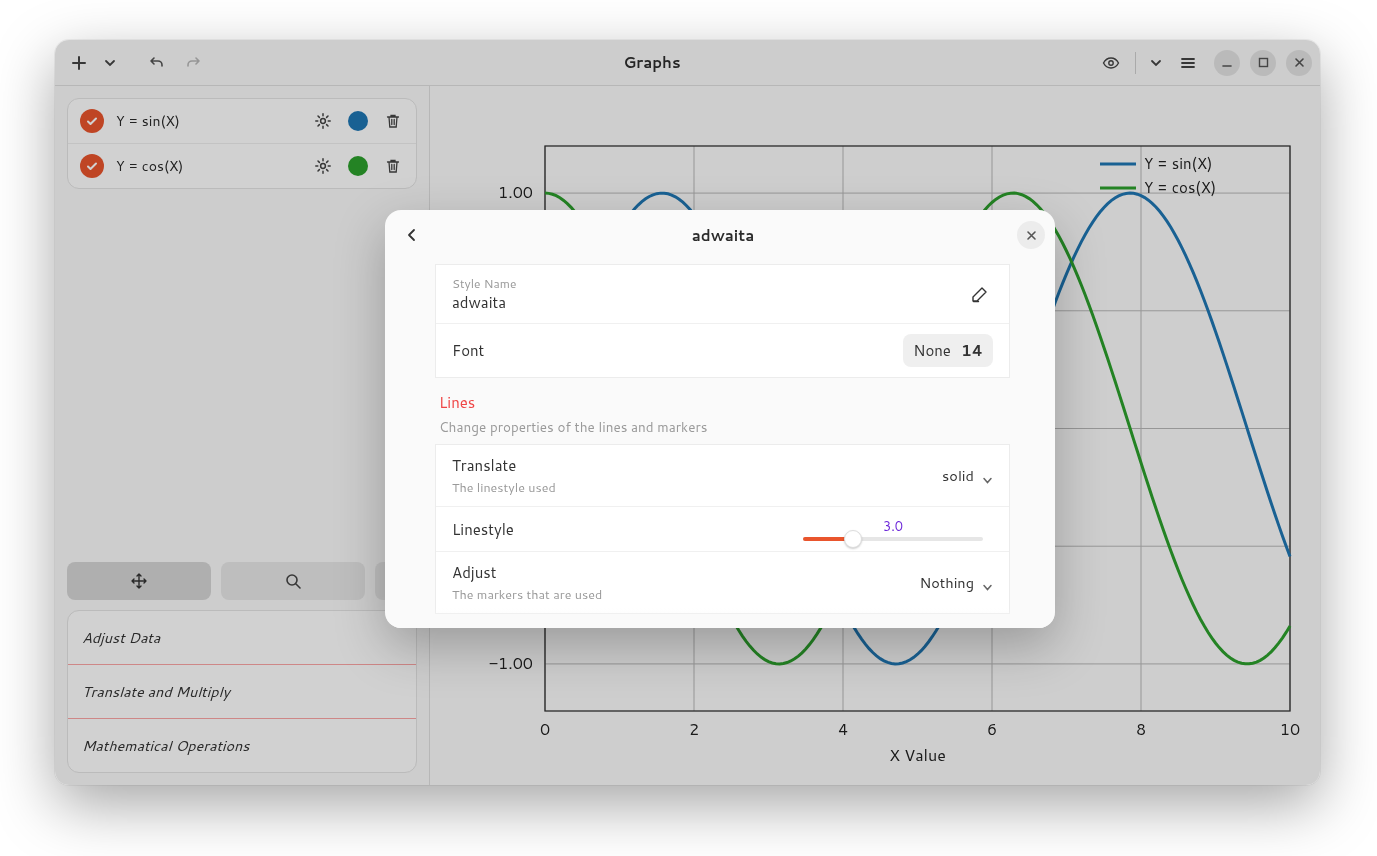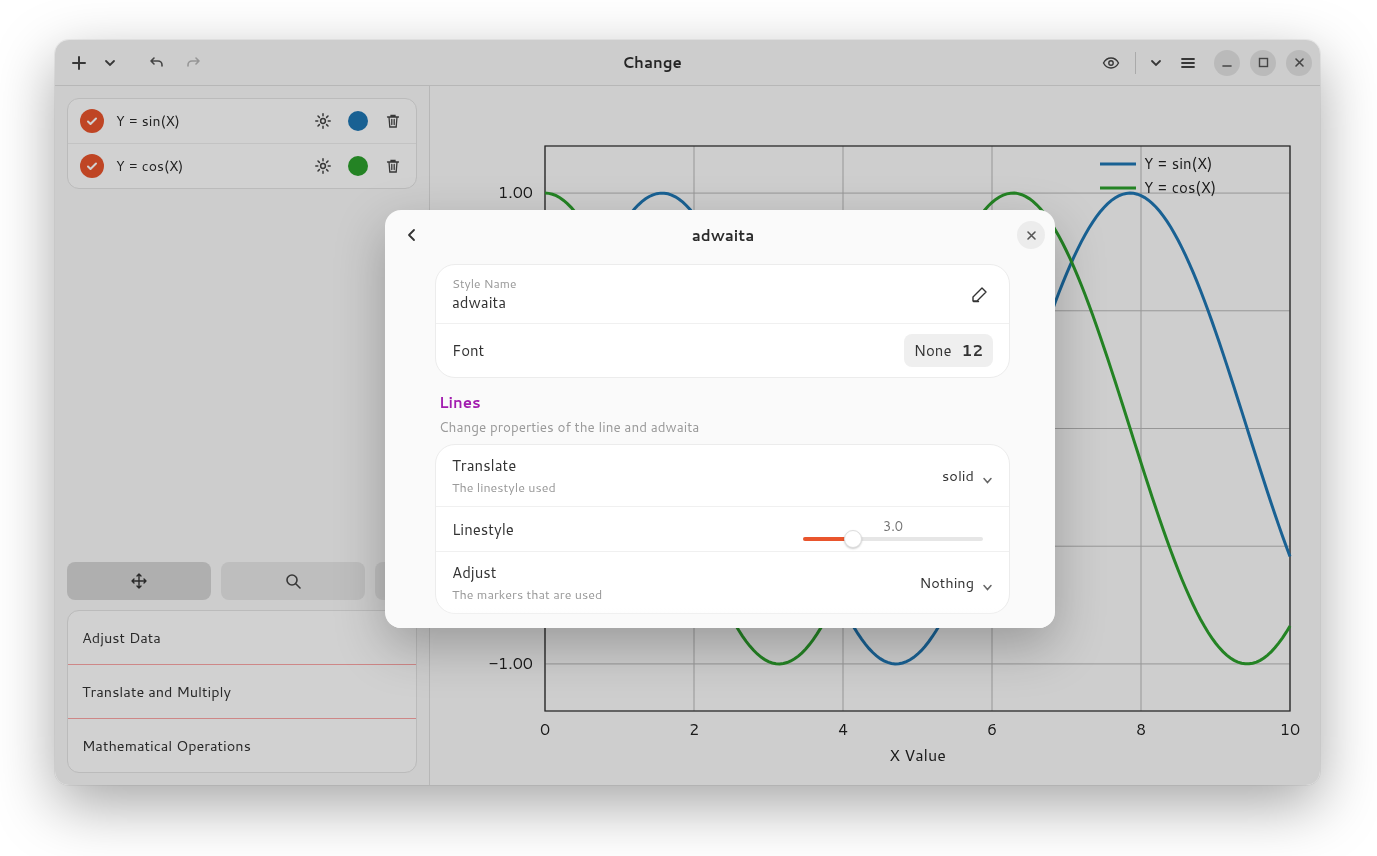--- a/index.html
+++ b/index.html
@@ -19,49 +19,49 @@
   .eq-row + .eq-row { border-top: 1px solid #eee; }
   .check-circle { width: 24px; height: 24px; border-radius: 50%; background: #e9552d; display: flex; align-items: center; justify-content: center; flex-shrink: 0; }
   .eq-label { flex: 1; font-size: 14px; color: #2a2a2a; }
   .eq-actions { display: flex; align-items: center; gap: 14px; }
   .color-dot { width: 20px; height: 20px; border-radius: 50%; }
   .icon-btn { width: 22px; height: 22px; display: flex; align-items: center; justify-content: center; color: #555; }
   .spacer { flex: 1; }
   .tool-row { display: flex; gap: 10px; }
   .tool-btn { flex: 1; height: 38px; border-radius: 8px; background: #e8e8e8; display: flex; align-items: center; justify-content: center; color: #444; }
   .tool-btn.active { background: #d6d6d6; }
-  .accordion { background: #fff; border: 1px solid #e4e4e4; border-radius: 12px; overflow: hidden; }
+  .accordion { background: #fff; border: 1px solid #e4e4e4; border-radius: 12px; overflow: hidden; font-style: italic; }
   .acc-row { padding: 16px 14px; font-size: 14.5px; color: #333; }
   .acc-row + .acc-row { border-top: 1px solid #fca5a5; }
   .chart-area { flex: 1; position: relative; background: #fcfcfc; }
   .chart-svg { position: absolute; inset: 0; width: 100%; height: 100%; }
   
   .dialog { position: absolute; z-index: 10; top: 170px; left: 330px; width: 670px; height: 418px; background: #fafafa; border-radius: 16px; box-shadow: 0 18px 50px rgba(0,0,0,0.25); overflow: hidden; display: flex; flex-direction: column; }
   .dialog-header { height: 50px; display: flex; align-items: center; padding: 0 10px; position: relative; }
   .dialog-title { flex: 1; text-align: center; font-weight: 700; font-size: 15px; color: #2b2b2b; }
   .dialog-back { width: 34px; height: 34px; display: flex; align-items: center; justify-content: center; border-radius: 8px; }
   .dialog-close { width: 28px; height: 28px; border-radius: 50%; background: #ececec; display: flex; align-items: center; justify-content: center; }
   .dialog-body { flex: 1; overflow-y: auto; padding: 4px 45px 0 50px; }
   .dialog-body::-webkit-scrollbar { width: 6px; }
   .dialog-body::-webkit-scrollbar-thumb { background: #cfcfcf; border-radius: 3px; }
-  .card { background: #fff; border: 1px solid #ececec; border-radius: 20px; overflow: hidden; margin-bottom: 14px; }
+  .card { background: #fff; border: 1px solid #ececec; border-radius: 0; overflow: hidden; margin-bottom: 14px; }
   .row { display: flex; align-items: center; padding: 10px 16px; gap: 10px; }
   .row + .row { border-top: 1px solid #f0f0f0; }
   .row-main { flex: 1; min-width: 0; }
   .row-label-small { font-size: 12px; color: #999; }
   .row-title { font-size: 15px; color: #333; }
   .row-sub { font-size: 12.5px; color: #9a9a9a; margin-top: 2px; }
   .edit-icon-box { width: 28px; height: 28px; display: flex; align-items: center; justify-content: center; color: #555; }
   .font-chip { display: flex; align-items: center; background: #efefef; border-radius: 8px; padding: 6px 10px; gap: 10px; font-size: 15px; color: #333; }
   .section-head { margin: 4px 4px 8px 4px; }
-  .section-title { font-weight: 700; font-size: 15px; color: #a21caf; }
+  .section-title { font-weight: 400; font-size: 15px; color: #ef4444; }
   .section-sub { font-size: 13.5px; color: #9a9a9a; margin-top: 4px; }
   .dd { display: flex; align-items: flex-end; gap: 8px; font-size: 14.5px; color: #333; }
   .slider-wrap { display: flex; flex-direction: column; align-items: center; width: 200px; }
-  .slider-val { font-size: 13px; color: #737373; margin-bottom: 2px; }
+  .slider-val { font-size: 13px; color: #6d28d9; margin-bottom: 2px; }
   .slider-track { width: 180px; height: 4px; background: #e6e6e6; border-radius: 2px; position: relative; }
   .slider-fill { position: absolute; left: 0; top: 0; height: 4px; background: #e9552d; border-radius: 2px; }
   .slider-thumb { position: absolute; top: -7px; width: 18px; height: 18px; border-radius: 50%; background: #fff; border: 1px solid #ddd; box-shadow: 0 1px 2px rgba(0,0,0,0.2); }
   .fade-bottom { position: absolute; left:0; right:0; bottom:0; height: 20px; background: linear-gradient(to top, #fafafa, rgba(250,250,250,0)); pointer-events:none; }
   svg { display: block; }
 </style>
 </head>
 <body>
 
 <div class="frame">
@@ -83,21 +83,21 @@
           <svg width="16" height="16" viewBox="0 0 16 16">
             <path d="M5 3L2 6l3 3M2 6h7a4 4 0 014 4v1" stroke="#555" stroke-width="1.6" fill="none" stroke-linecap="round" stroke-linejoin="round"></path>
           </svg>
         </div>
       <div class="hb-btn" style="opacity:.4">
           <svg width="16" height="16" viewBox="0 0 16 16">
             <path d="M11 3l3 3-3 3M14 6H7a4 4 0 00-4 4v1" stroke="#555" stroke-width="1.6" fill="none" stroke-linecap="round" stroke-linejoin="round"></path>
           </svg>
         </div>
     </div>
-    <div class="hb-title">Change</div>
+    <div class="hb-title">Graphs</div>
     <div class="hb-right">
       <div class="hb-btn">
           <svg width="18" height="18" viewBox="0 0 18 18">
             <path d="M1.5 9s2.7-5 7.5-5 7.5 5 7.5 5-2.7 5-7.5 5S1.5 9 1.5 9z" stroke="#444" stroke-width="1.4" fill="none"></path>
             <circle cx="9" cy="9" r="2.2" stroke="#444" stroke-width="1.4" fill="none"></circle>
           </svg>
         </div>
       <div class="sep"></div>
       <div class="hb-btn" style="width:24px">
           <svg width="12" height="12" viewBox="0 0 12 12">
@@ -267,28 +267,28 @@
                 <path d="M11 2l4 4-9 9H2v-4l9-9zM2.5 15.5h5" stroke="#333" stroke-width="1.4" fill="none" stroke-linecap="round" stroke-linejoin="round"></path>
               </svg>
             </div>
         </div>
         <div class="row">
           <div class="row-main">
             <div class="row-title">Font</div>
           </div>
           <div class="font-chip">
             <span>None</span>
-            <span style="font-weight:600">12</span>
+            <span style="font-weight:600">14</span>
           </div>
         </div>
       </div>
 
       <div class="section-head">
         <div class="section-title">Lines</div>
-        <div class="section-sub">Change properties of the line and adwaita</div>
+        <div class="section-sub">Change properties of the lines and markers</div>
       </div>
 
       <div class="card">
         <div class="row">
           <div class="row-main">
             <div class="row-title">Translate</div>
             <div class="row-sub">The linestyle used</div>
           </div>
           <div class="dd">
             <span>solid</span>

